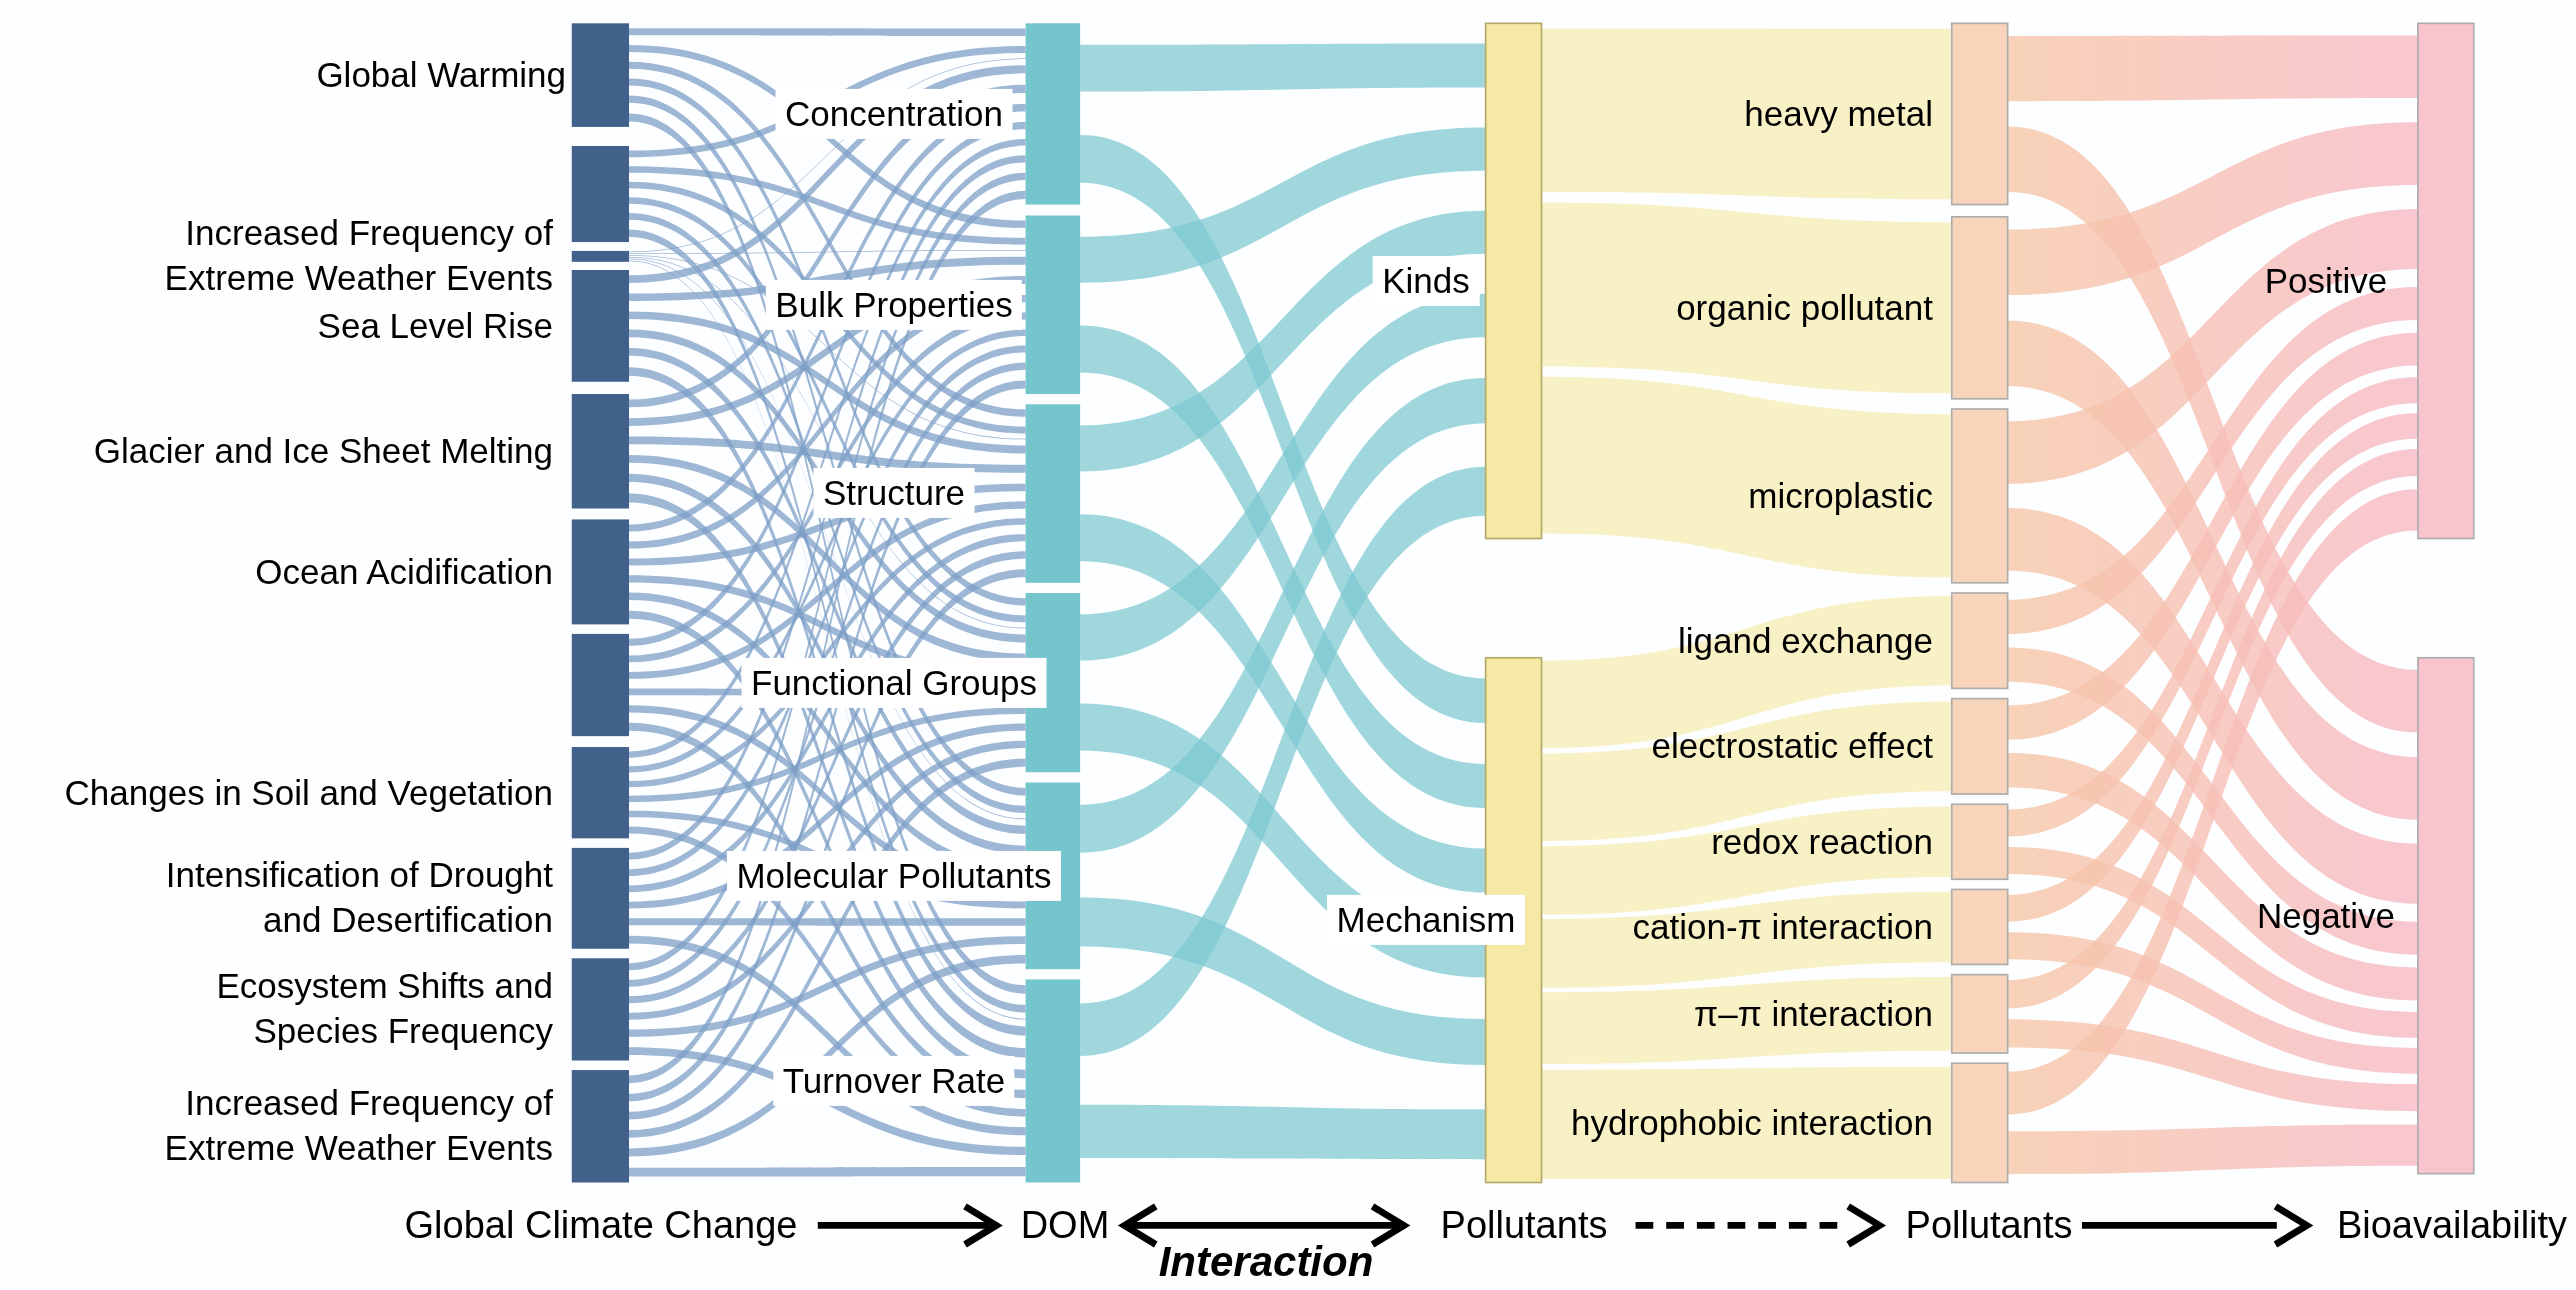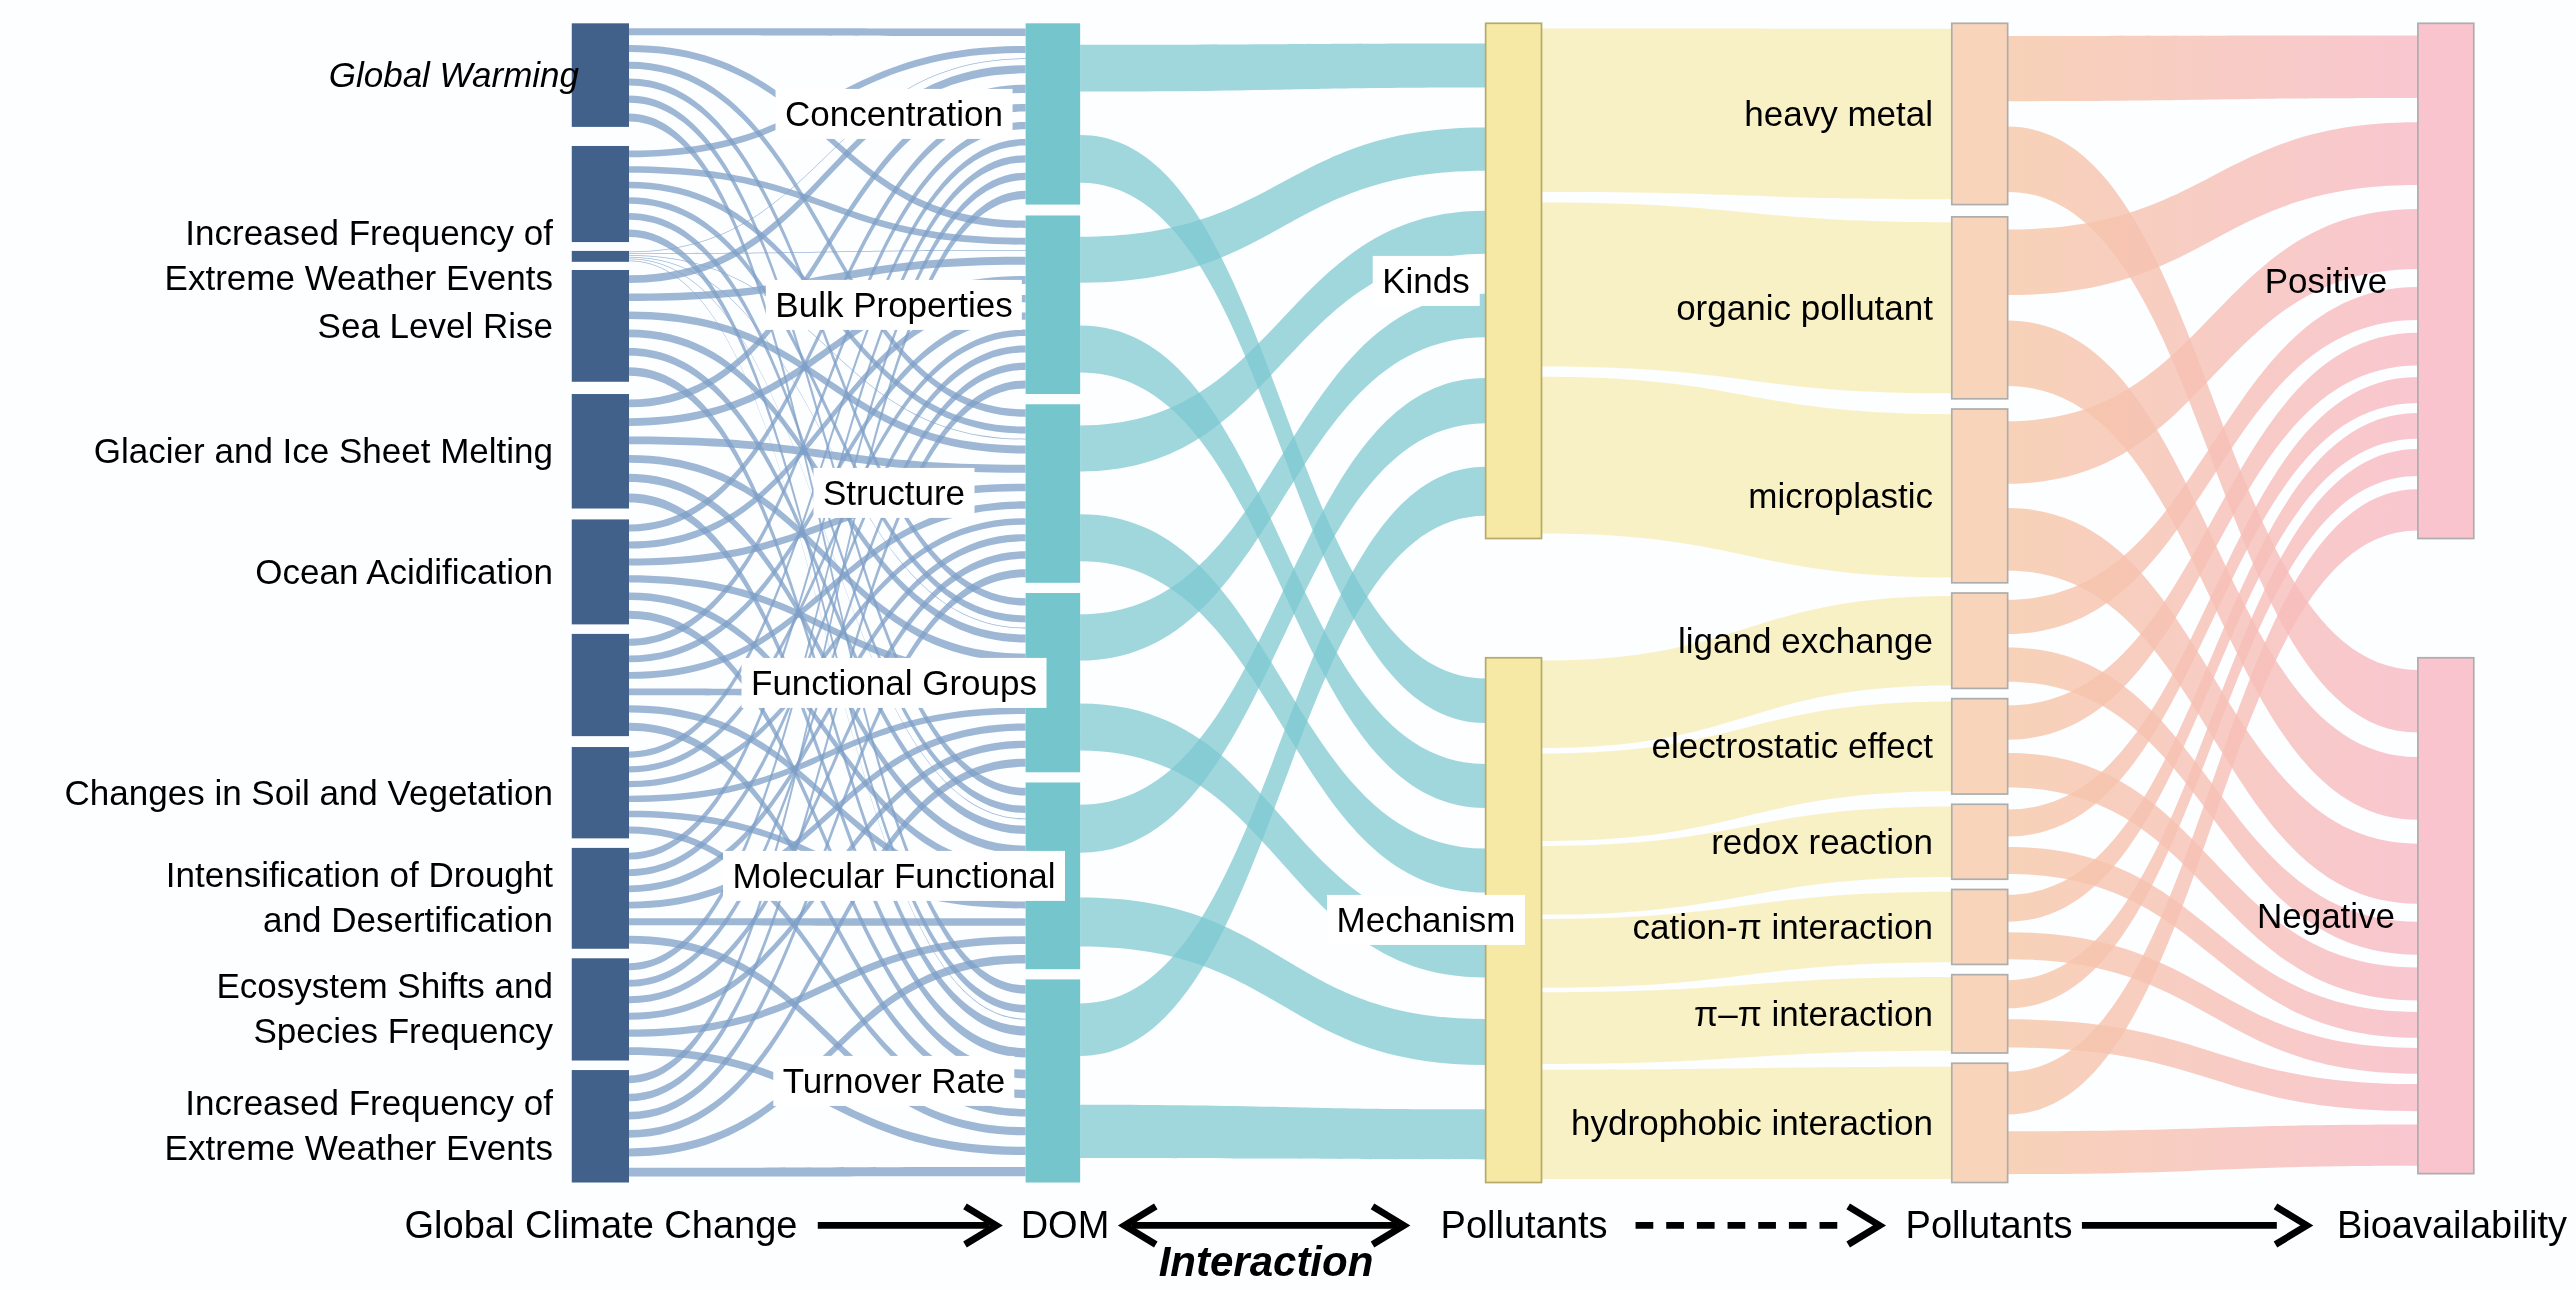--- a/index.html
+++ b/index.html
@@ -180,38 +180,38 @@
         <rect x="2864" y="1180" width="82" height="110" fill="#f8d5ba" stroke="#adadad" stroke-width="2.5"></rect>
         <rect x="2864" y="1305" width="82" height="110" fill="#f8d5ba" stroke="#adadad" stroke-width="2.5"></rect>
         <rect x="2864" y="1430" width="82" height="115" fill="#f8d5ba" stroke="#adadad" stroke-width="2.5"></rect>
         <rect x="2864" y="1560" width="82" height="175" fill="#f8d5ba" stroke="#adadad" stroke-width="2.5"></rect>
         <rect x="3548" y="34" width="82" height="756" fill="#f9c4ce" stroke="#adadad" stroke-width="2.5"></rect>
         <rect x="3548" y="965" width="82" height="757" fill="#f9c4ce" stroke="#adadad" stroke-width="2.5"></rect>
       </g>
     </svg>
 
   <div id="labels-layer">
-      <div class="node-label lbl-right" style="left: 579px; top: 75px; font-style: italic;">Global Warming</div>
+      <div class="node-label lbl-right" style="left: 566px; top: 75px;">Global Warming</div>
       <div class="node-label lbl-right" style="left: 553px; top: 256px;">Increased Frequency of
 Extreme Weather Events</div>
       <div class="node-label lbl-right" style="left: 553px; top: 326px;">Sea Level Rise</div>
       <div class="node-label lbl-right" style="left: 553px; top: 572px;">Ocean Acidification</div>
       <div class="node-label lbl-right" style="left: 553px; top: 451px;">Glacier and Ice Sheet Melting</div>
       <div class="node-label lbl-right" style="left: 553px; top: 793px;">Changes in Soil and Vegetation</div>
       <div class="node-label lbl-right" style="left: 553px; top: 898px;">Intensification of Drought
 and Desertification</div>
       <div class="node-label lbl-right" style="left: 553px; top: 1009px;">Ecosystem Shifts and
 Species Frequency</div>
       <div class="node-label lbl-right" style="left: 553px; top: 1126px;">Increased Frequency of
 Extreme Weather Events</div>
       <div class="node-label lbl-box" style="left: 894px; top: 114px;">Concentration</div>
       <div class="node-label lbl-box" style="left: 894px; top: 305px;">Bulk Properties</div>
       <div class="node-label lbl-box" style="left: 894px; top: 493px;">Structure</div>
       <div class="node-label lbl-box" style="left: 894px; top: 683px;">Functional Groups</div>
-      <div class="node-label lbl-box" style="left: 894px; top: 876px;">Molecular Functional</div>
+      <div class="node-label lbl-box" style="left: 894px; top: 876px;">Molecular Pollutants</div>
       <div class="node-label lbl-box" style="left: 894px; top: 1081px;">Turnover Rate</div>
       <div class="node-label lbl-box" style="left: 1426px; top: 281px;">Kinds</div>
       <div class="node-label lbl-box" style="left: 1426px; top: 920px;">Mechanism</div>
       <div class="node-label lbl-right" style="left: 1933px; top: 114px;">heavy metal</div>
       <div class="node-label lbl-right" style="left: 1933px; top: 308px;">organic pollutant</div>
       <div class="node-label lbl-right" style="left: 1933px; top: 496px;">microplastic</div>
       <div class="node-label lbl-right" style="left: 1933px; top: 641px;">ligand exchange</div>
       <div class="node-label lbl-right" style="left: 1933px; top: 746px;">electrostatic effect</div>
       <div class="node-label lbl-right" style="left: 1933px; top: 842px;">redox reaction</div>
       <div class="node-label lbl-right" style="left: 1933px; top: 927px;">cation-π interaction</div>

